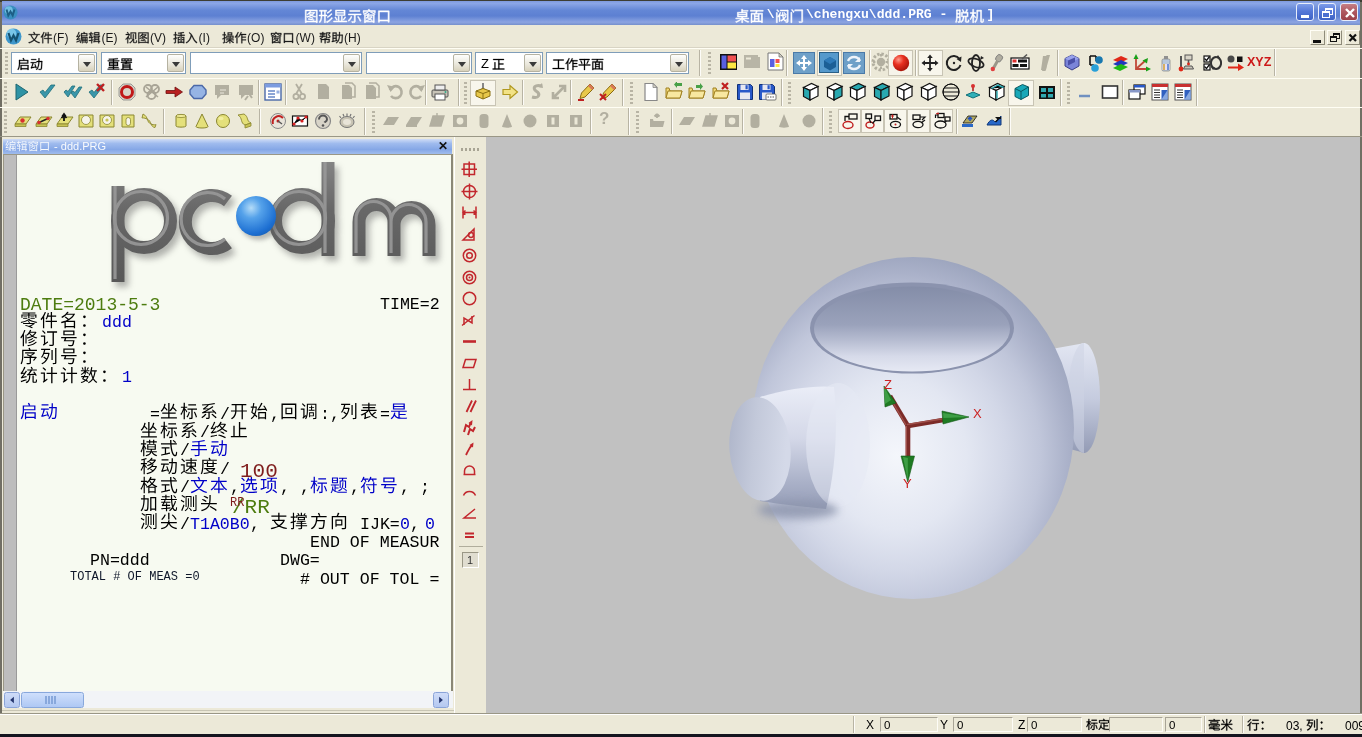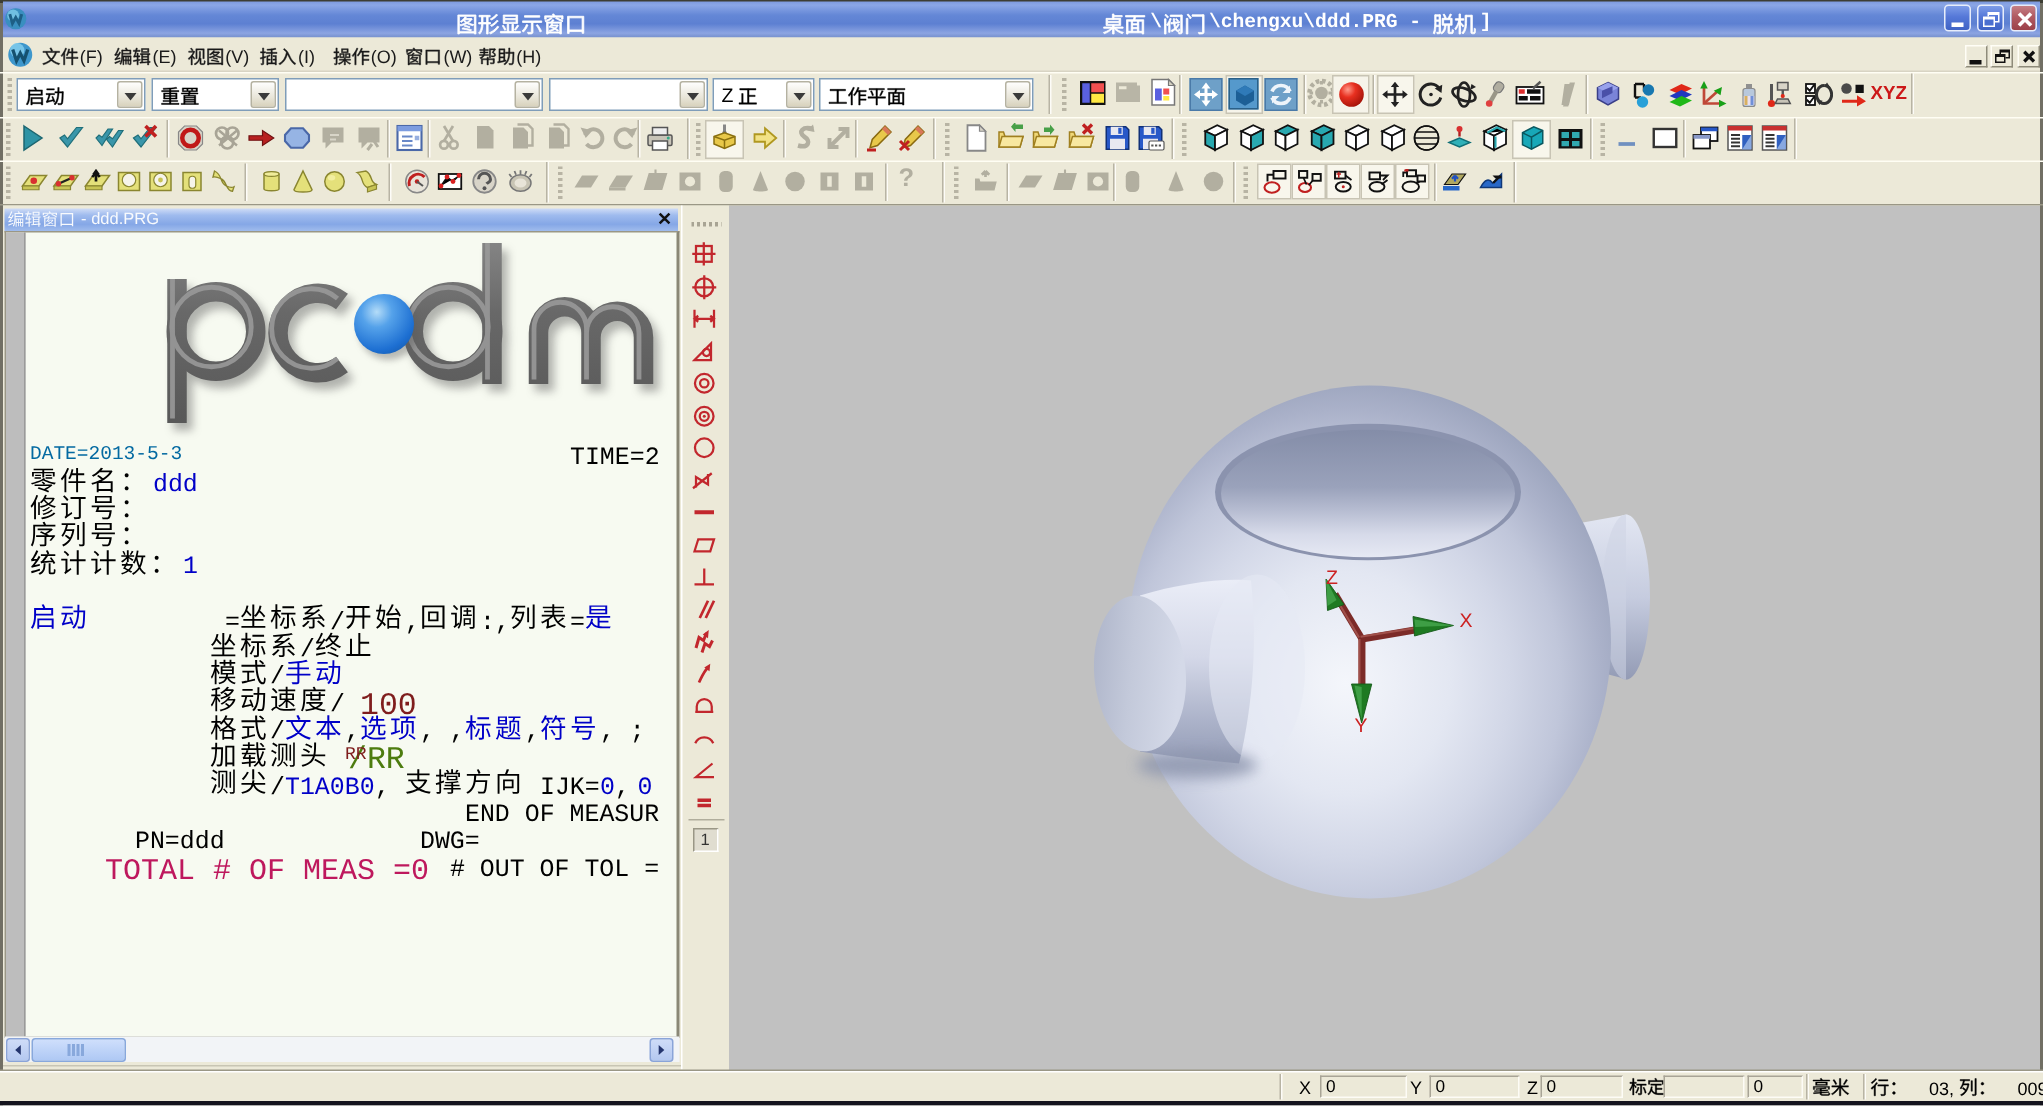--- a/index.html
+++ b/index.html
@@ -884,21 +884,21 @@
 <path d="M118 189 V282"></path>
 <circle cx="144" cy="221" r="26.5"></circle>
 <path d="M228 202 A 26.5 26.5 0 1 0 228 242"></path>
 <path d="M328 165 V256"></path>
 <circle cx="302" cy="221" r="26.5"></circle>
 <path d="M359 256 V222 A 17.5 17.5 0 0 1 394 222 V256 M394 225 A 17.5 17.5 0 0 1 429 225 V256"></path>
 </g>
 </g>
 <circle cx="256" cy="216" r="20" fill="url(#ball)" filter="drop-shadow(3px 4px 2px rgba(90,90,90,0.4))"></circle>
 </svg>
-    <div class="mono" style="left:20px;top:294.6px;font-size:13px;color:#0369a1">DATE=2013-5-3</div>
+    <div class="mono" style="left:20px;top:294.6px;font-size:18px;color:#4d7c0f">DATE=2013-5-3</div>
     <div class="mono" style="left:380px;top:294.6px;font-size:16.6px;color:#000000">TIME=2</div>
     <svg style="position:absolute;left:20px;top:308.53px;overflow:visible" width="1" height="1">
       <g fill="#000000" transform="translate(0,17.8) scale(0.0178)">
         <use href="#g96F6" x="0"></use>
         <use href="#g4EF6" x="1123"></use>
         <use href="#g540D" x="2247"></use>
         <use href="#gFF1A" x="3370"></use>
       </g>
     </svg>
     <div class="mono" style="left:102px;top:312.93px;font-size:16.6px;color:#0000c8">ddd</div>
@@ -1067,21 +1067,21 @@
         <use href="#g5411" x="3370"></use>
       </g>
     </svg>
     <div class="mono" style="left:360px;top:514.56px;font-size:16.6px;color:#000000">IJK=</div>
     <div class="mono" style="left:400px;top:514.56px;font-size:16.6px;color:#0000c8">0</div>
     <div class="mono" style="left:410px;top:514.56px;font-size:16.6px;color:#000000">,</div>
     <div class="mono" style="left:425px;top:514.56px;font-size:16.6px;color:#0000c8">0</div>
     <div class="mono" style="left:310px;top:532.89px;font-size:16.6px;color:#000000">END OF MEASUR</div>
     <div class="mono" style="left:90px;top:551.22px;font-size:16.6px;color:#000000">PN=ddd</div>
     <div class="mono" style="left:280px;top:551.22px;font-size:16.6px;color:#000000">DWG=</div>
-    <div class="mono" style="left:70px;top:569.55px;font-size:20px;color:#be185d">TOTAL # OF MEAS =0</div>
+    <div class="mono" style="left:70px;top:569.55px;font-size:12px;color:#0f172a">TOTAL # OF MEAS =0</div>
     <div class="mono" style="left:300px;top:569.55px;font-size:16.6px;color:#000000"># OUT OF TOL =</div>
     <div class="mono" style="left:230px;top:496.23px;font-size:12px;color:#7f1d1d">RR</div>
     <div class="abs" style="left:3px;top:691px;width:450px;height:17px;background:#f2f4f7"></div>
     <div class="abs" style="left:4px;top:691.5px;width:16px;height:16px;border-radius:2.5px;background:linear-gradient(180deg,#cfdcf8,#b4c8f0);border:1px solid #8aa4d8"></div>
     <svg class="abs" style="left:4px;top:691.5px" width="16" height="16" viewBox="0 0 17 17">
       <path d="M10.5 5 L6.5 8.5 L10.5 12 Z" fill="#24356e"></path>
     </svg>
     <div class="abs" style="left:433px;top:691.5px;width:16px;height:16px;border-radius:2.5px;background:linear-gradient(180deg,#cfdcf8,#b4c8f0);border:1px solid #8aa4d8"></div>
     <svg class="abs" style="left:433px;top:691.5px" width="16" height="16" viewBox="0 0 17 17">
       <path d="M6.5 5 L10.5 8.5 L6.5 12 Z" fill="#24356e"></path>

